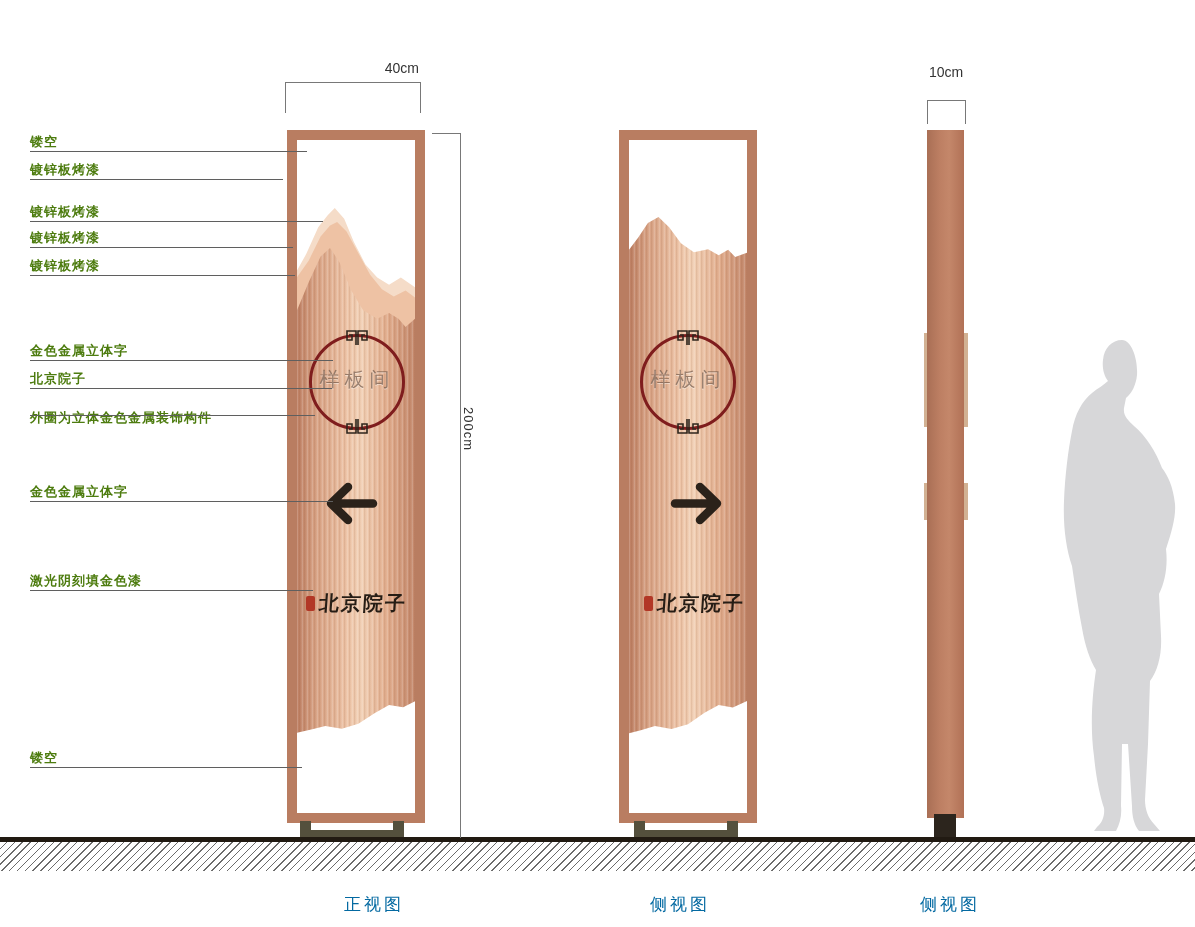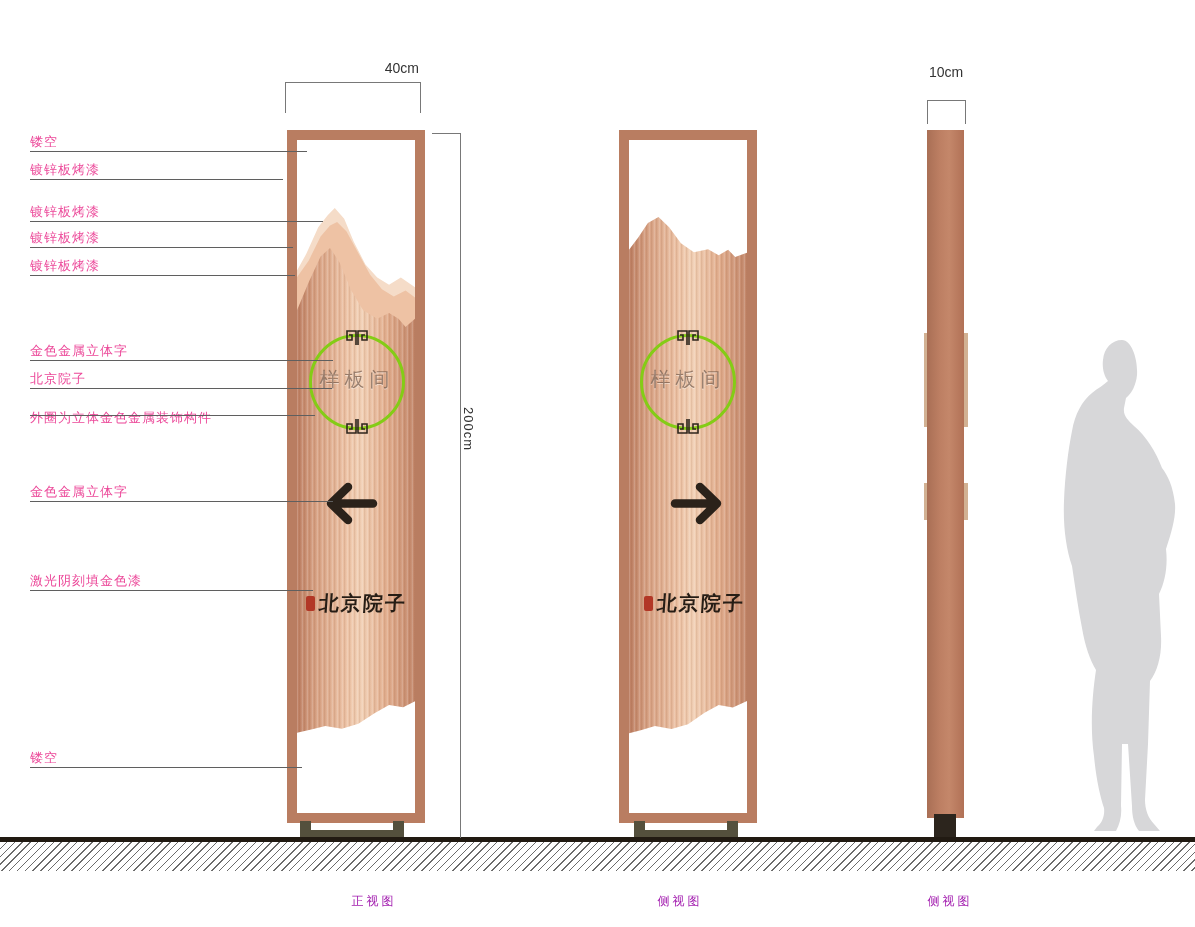--- a/index.html
+++ b/index.html
@@ -1,21 +1,21 @@
 <!DOCTYPE html>
 <html><head>
 <meta charset="utf-8">
 <style>
   html,body{margin:0;padding:0;background:#ffffff;}
   .canvas{position:relative;width:1195px;height:927px;background:#fff;overflow:hidden;
           font-family:"Liberation Sans","DejaVu Sans",sans-serif;}
 
   
-  .co-label{position:absolute;font-size:13px;line-height:16px;color:#ec4899;
-            letter-spacing:1px;white-space:nowrap;z-index:6;}
+  .co-label{position:absolute;font-size:13px;line-height:16px;color:#4d7c0f;
+            letter-spacing:1px;white-space:nowrap;z-index:6;font-weight:bold;}
   .co-line{position:absolute;height:1px;background:#5f5f5f;z-index:6;}
 
   
   .dim-label{position:absolute;font-size:14px;color:#333;z-index:5;}
   .dim-bracket{position:absolute;border-top:1px solid #787878;
                border-left:1px solid #787878;border-right:1px solid #787878;z-index:5;}
   .dim-vline{position:absolute;width:1px;background:#787878;z-index:5;}
   .dim-hline{position:absolute;height:1px;background:#787878;z-index:5;}
   .dim-label-vert{position:absolute;font-size:13px;color:#333;z-index:5;
                   writing-mode:vertical-rl;text-orientation:mixed;letter-spacing:1px;}
@@ -34,21 +34,21 @@
         rgba(130,65,30,0.12) 2.5px, rgba(255,255,255,0) 4px, rgba(255,255,255,0.10) 5px),
       linear-gradient(90deg,#bd7f63 0%,#d7a183 16%,#edc3a6 42%,#f2d1b6 54%,#e2ae8e 76%,#c2866a 100%);}
   .panel-front{top:108px;height:565px;
     clip-path:polygon(0% 11%,10% 6%,20% 1.5%,28% 0%,36% 2.5%,46% 7.5%,56% 11%,68% 12.5%,78% 11.5%,86% 12.5%,92% 14%,100% 12.5%,
                       100% 80.2%,90% 81.3%,78% 80.9%,66% 82.3%,52% 84.2%,38% 85.1%,24% 84.6%,12% 85.2%,0% 85.8%);}
   .panel-back{top:77px;height:596px;
     clip-path:polygon(0% 5.5%,8% 3.4%,16% 1%,25% 0%,34% 1.7%,44% 4.4%,55% 5.9%,67% 5.4%,76% 6.4%,84% 5.5%,90% 6.7%,100% 6%,
                       100% 81.2%,88% 82.3%,76% 81.9%,64% 83.2%,50% 85.1%,36% 85.9%,22% 85.4%,10% 86.1%,0% 86.6%);}
 
   .emblem{position:absolute;top:194px;width:96px;height:96px;box-sizing:border-box;
-          border:3px solid #84cc16;border-radius:50%;}
+          border:3px solid #7f1d1d;border-radius:50%;}
   .emblem .fret{position:absolute;left:50%;}
   .fret-top{top:-8px;transform:translateX(-50%);}
   .fret-bottom{bottom:-8px;transform:translateX(-50%) rotate(180deg);}
   .plaque-text{position:absolute;top:50%;left:50%;transform:translate(-50%,-58%);
                font-size:20px;letter-spacing:5px;margin-right:-5px;white-space:nowrap;
                color:rgba(112,85,70,0.68);text-shadow:0 1px 0 rgba(255,255,255,0.4);}
 
   .arrow-svg{position:absolute;top:342px;}
   .logo{position:absolute;top:450px;display:flex;align-items:center;justify-content:center;gap:4px;}
   .seal{width:9px;height:15px;background:#b23726;border-radius:2px;flex:0 0 auto;}
@@ -63,22 +63,22 @@
   .column{position:absolute;left:927px;top:130px;width:37px;height:688px;z-index:2;
           background:linear-gradient(90deg,#a96f55 0%,#bd7f63 35%,#c4876a 60%,#b17156 100%);}
   .col-base{position:absolute;left:934px;top:814px;width:22px;height:24px;background:#2c251d;z-index:2;}
 
   
   .ground-line{position:absolute;left:0;top:837px;width:1195px;height:5px;background:#211a12;z-index:3;}
   .ground-hatch{position:absolute;left:0;top:842px;width:1195px;height:29px;z-index:1;
     background:repeating-linear-gradient(135deg,rgba(255,255,255,0) 0 4.5px,#6c6c6c 4.5px 5.5px);}
 
   
-  .view-label{position:absolute;top:893px;width:120px;text-align:center;font-size:12px;
-              letter-spacing:3px;color:#a21caf;z-index:4;}
+  .view-label{position:absolute;top:893px;width:120px;text-align:center;font-size:17px;
+              letter-spacing:3px;color:#0369a1;z-index:4;}
   .silhouette{position:absolute;left:1042px;top:336px;z-index:1;}
 </style>
 </head>
 <body>
 
 <div class="canvas">
 
   <div class="co-label" style="left:30px;top:134px">镂空</div>
   <div class="co-line" style="left:30px;top:151px;width:277px"></div>
 

